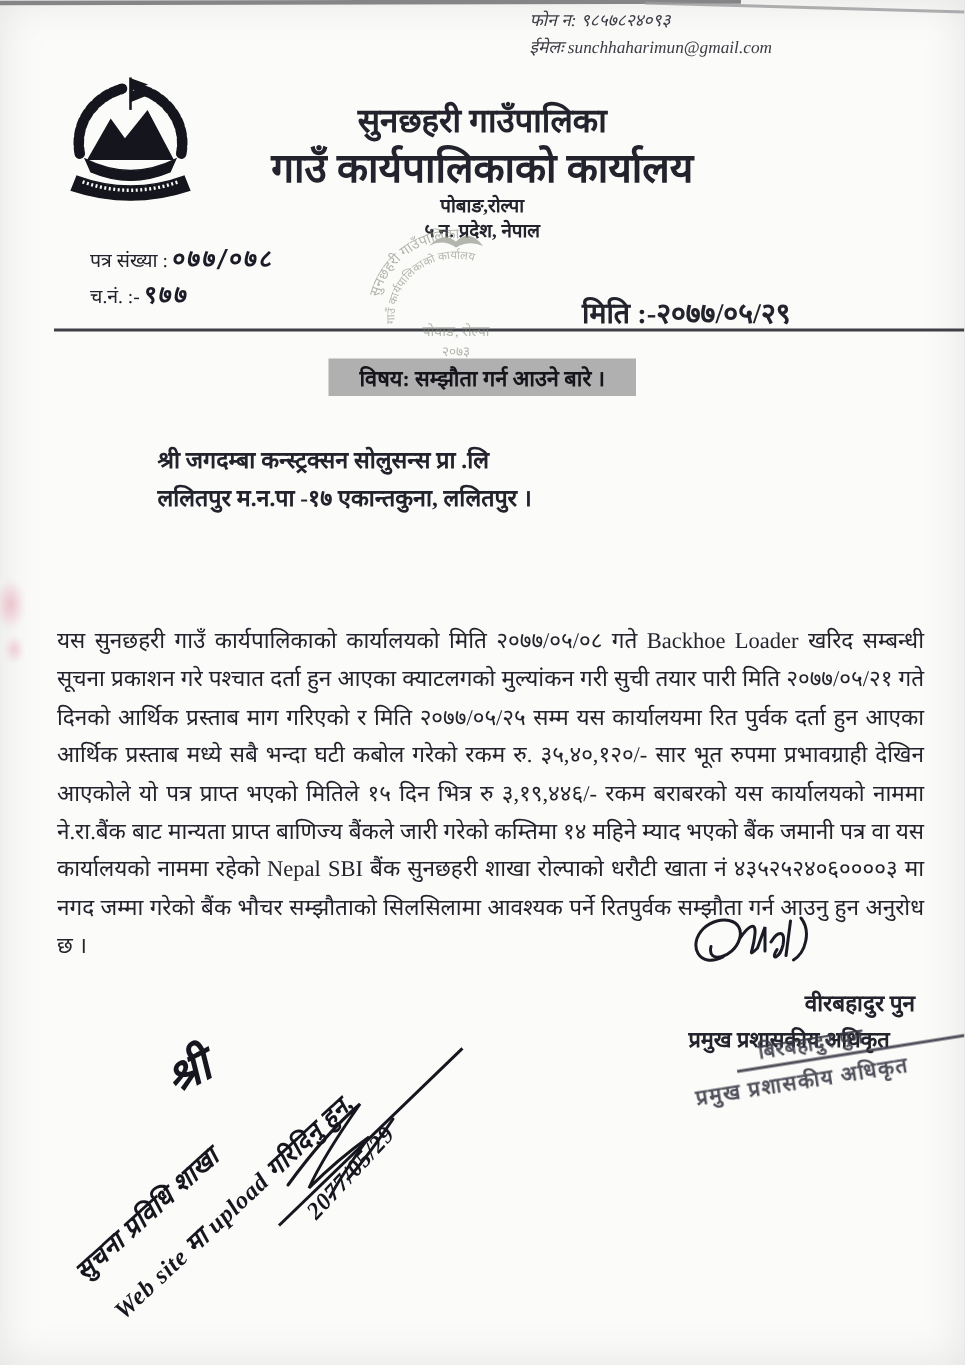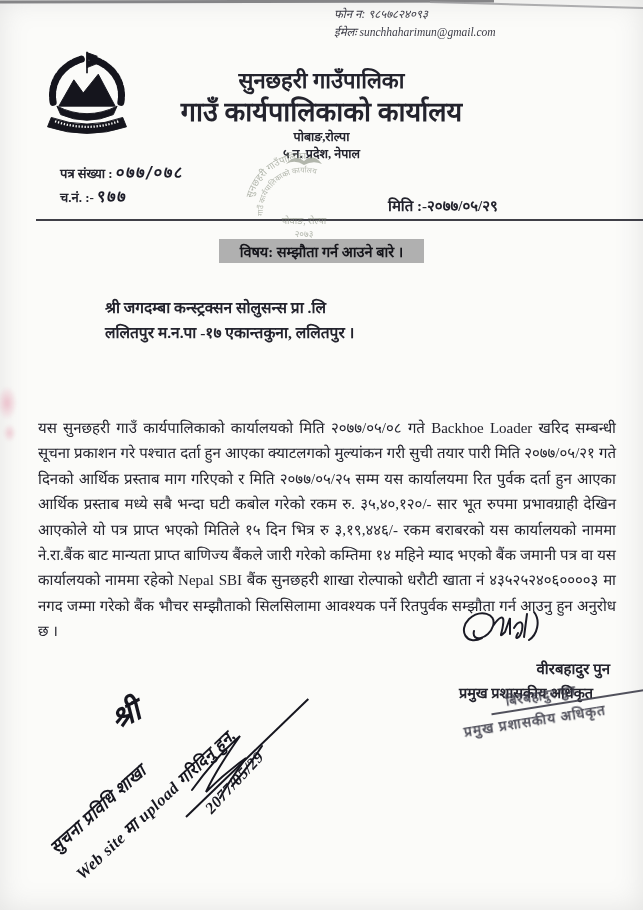--- a/index.html
+++ b/index.html
@@ -7,40 +7,40 @@
         background:#fbfbf9;
         box-shadow:inset 0 0 28px rgba(120,120,125,.18);
         font-family:"Liberation Serif","DejaVu Serif",serif;color:#23232d;}
   
   .edge-top{position:absolute;top:0;left:-6px;width:500px;height:3px;background:#858587;transform:rotate(-.12deg);}
   .edge-top2{position:absolute;top:1px;left:430px;width:220px;height:2px;background:#9b9b9d;transform:rotate(1.6deg);transform-origin:left top;opacity:.8;}
   .smudge{position:absolute;border-radius:50%;filter:blur(1.5px);}
   .smudge.a{left:-3px;top:386px;width:20px;height:34px;background:radial-gradient(ellipse,rgba(231,158,178,.6),rgba(231,158,178,0) 70%);}
   .smudge.b{left:3px;top:424px;width:13px;height:18px;background:radial-gradient(ellipse,rgba(231,158,178,.5),rgba(231,158,178,0) 70%);}
   
-  .contact{position:absolute;left:334px;top:6px;font-style:italic;font-size:11.5px;line-height:17.5px;color:#3b3b46;}
+  .contact{position:absolute;left:353px;top:6px;font-style:italic;font-size:11.5px;line-height:17.5px;color:#3b3b46;}
   
   .emblem{position:absolute;left:40px;top:46px;width:94px;height:94px;}
   
   .titles{position:absolute;left:0;top:0;width:643px;text-align:center;}
   .title1{position:absolute;width:100%;top:64px;font-size:22px;font-weight:bold;}
   .title2{position:absolute;width:100%;top:92px;font-size:27px;font-weight:bold;}
   .sub1{position:absolute;width:100%;top:128px;font-size:12.5px;font-weight:600;}
   .sub2{position:absolute;width:100%;top:145px;font-size:12.5px;font-weight:600;}
   
   .refs{position:absolute;left:60px;top:161px;font-size:13px;line-height:23px;}
-  .lbl{font-weight:bold;text-align:center;}
+  .lbl{font-weight:normal;text-align:center;}
   .hand{font-family:"DejaVu Sans",sans-serif;font-size:16.5px;font-weight:600;letter-spacing:1.5px;
         display:inline-block;transform:skewX(-7deg);color:#1c1c28;}
   
   .stamp{position:absolute;left:238px;top:134px;width:132px;height:118px;opacity:.8;}
   .stamp text{fill:#7d8474;font-family:"Liberation Serif",serif;}
   
   .rule{position:absolute;left:36px;top:219px;width:607px;height:1.5px;background:#3f3f47;}
-  .date-line{position:absolute;left:388px;top:195px;font-size:15px;font-weight:600;}
+  .date-line{position:absolute;left:388px;top:195px;font-size:19px;font-weight:600;}
   
   .subject-row{position:absolute;left:0;top:239px;width:643px;text-align:center;}
   .subject-chip{display:inline-block;background:#b0b0b0;color:#15151b;font-size:14.5px;font-weight:600;padding:2px 21px;}
   
   .addressee{position:absolute;left:57px;top:296px;font-size:15.5px;font-weight:600;line-height:24.5px;margin-left:48px;}
   
   .body-text{position:absolute;left:38px;top:383px;width:578px;font-size:15px;line-height:25.4px;text-align:justify;margin-top:33px;}
   
   .sig-scribble{position:absolute;left:452px;top:604px;width:112px;height:60px;}
   .sig-name{position:absolute;left:440px;top:658px;width:170px;text-align:right;font-size:15px;font-weight:600;}

